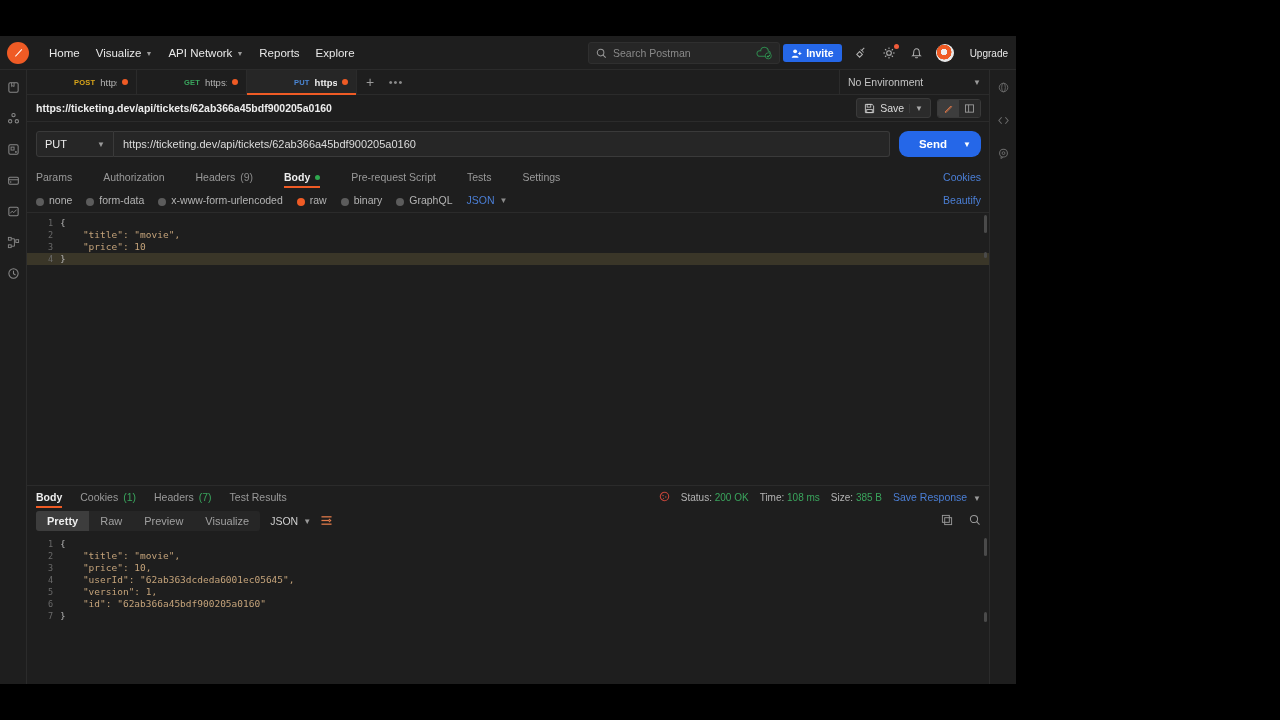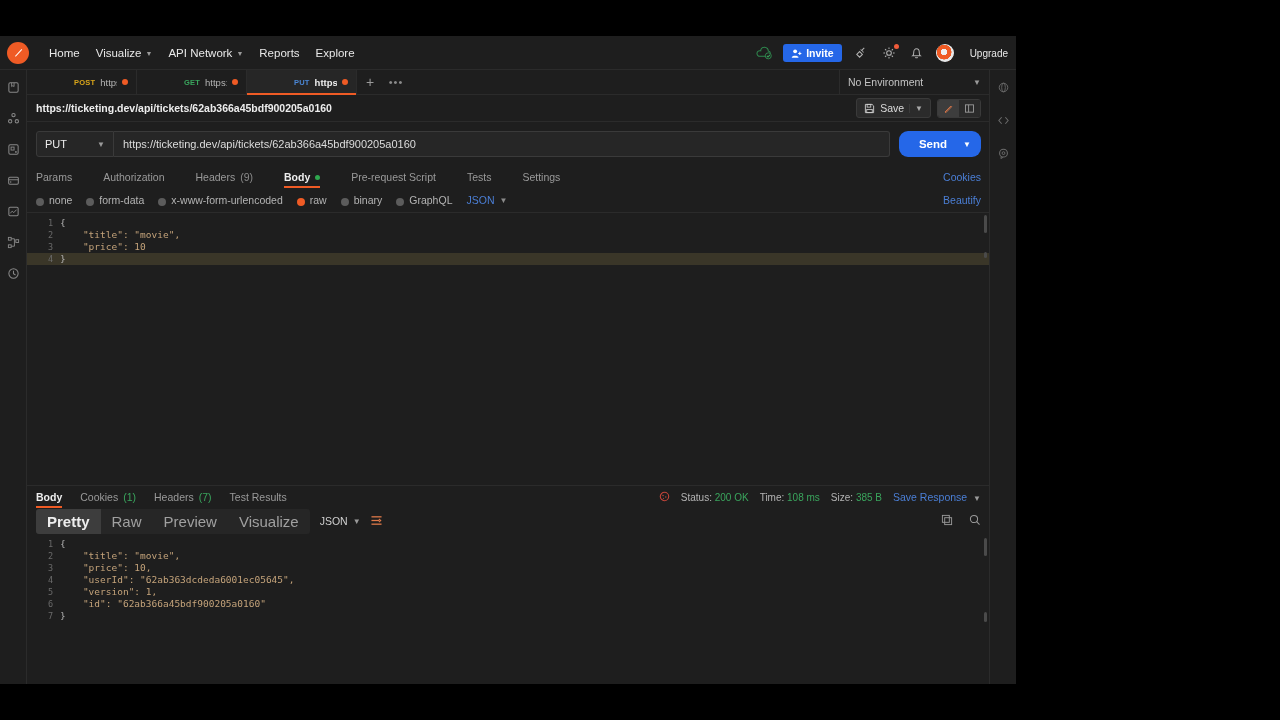--- a/index.html
+++ b/index.html
@@ -188,21 +188,21 @@
     position:absolute; right:2px; width:3px; background:#4a4a4a; border-radius:2px;
   }
 
   
   .resp-sec { flex: 0 0 auto; border-top:1px solid #2b2b2b; display:flex; flex-direction:column; background:#1e1e1e; }
   .resp-tabs { height:22px; display:flex; align-items:center; padding: 0 8px 0 9px; }
   .resp-meta { margin-left:auto; display:flex; align-items:center; gap:11px; font-size:10px; color:#b4b4b4; }
   .meta-g { color:#3aa55d; }
   .resp-toolbar { height:26px; display:flex; align-items:center; padding: 0 8px 0 9px; gap:0; }
   .pill-group { display:flex; align-items:center; background:#262626; border-radius:3px; overflow:hidden; }
-  .pill { font-size:15px; color:#a0a0a0; padding: 4px 11px; cursor:pointer; }
+  .pill { font-size:11px; color:#a0a0a0; padding: 4px 11px; cursor:pointer; }
   .pill.on { background:#3d3d3d; color:#ededed; font-weight:bold; }
   .tb-sel { display:flex; align-items:center; gap:5px; font-size:10.5px; color:#d0d0d0; margin-left:10px; cursor:pointer;}
   .tb-sel .caret { font-size:8px; color:#9a9a9a; }
   .wrap-ico { margin-left:9px; cursor:pointer; }
   .resp-right { margin-left:auto; display:flex; align-items:center; gap:16px; }
   .resp-body { height: 150px; position:relative; overflow:hidden; }
 
   
   .right-rail {
     width: 27px; background:#1e1e1e; border-left:1px solid #2b2b2b;
@@ -235,20 +235,27 @@
       <span>API Network</span>
       <span class="caret">▼</span>
     </div>
     <div class="nav-item">
       <span>Reports</span>
     </div>
     <div class="nav-item">
       <span>Explore</span>
     </div>
 
+    <div class="search-wrap">
+      <svg width="11" height="11" viewBox="0 0 12 12">
+        <circle cx="5" cy="5" r="3.6" fill="none" stroke="#9a9a9a" stroke-width="1.1"></circle>
+        <line x1="7.7" y1="7.7" x2="10.6" y2="10.6" stroke="#9a9a9a" stroke-width="1.1"></line>
+      </svg>
+      <span class="ph">Search Postman</span>
+    </div>
 
     <div class="hdr-right">
       <div class="icon-btn">
         <svg width="17" height="14" viewBox="0 0 18 14">
           <path d="M4.5 10.5 A3 3 0 1 1 5 4.7 A4 4 0 0 1 13 5 A2.8 2.8 0 0 1 13 10.5 Z" fill="none" stroke="#2f8a4f" stroke-width="1.1"></path>
           <circle cx="13" cy="10" r="3.2" fill="#1e1e1e" stroke="#2f8a4f" stroke-width="1"></circle>
           <path d="M11.5 10 L12.7 11.2 L14.7 8.9" fill="none" stroke="#3aa55d" stroke-width="1.1"></path>
         </svg>
       </div>
       <div class="invite-btn">

